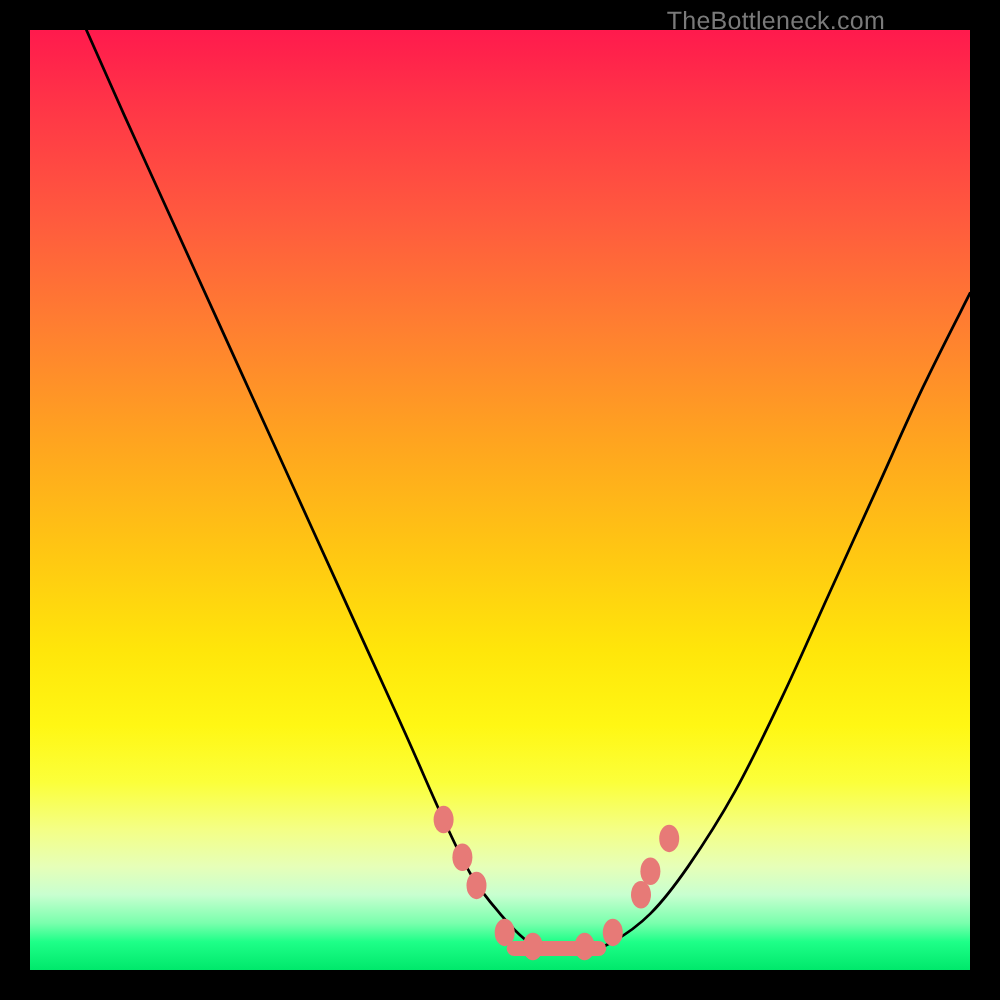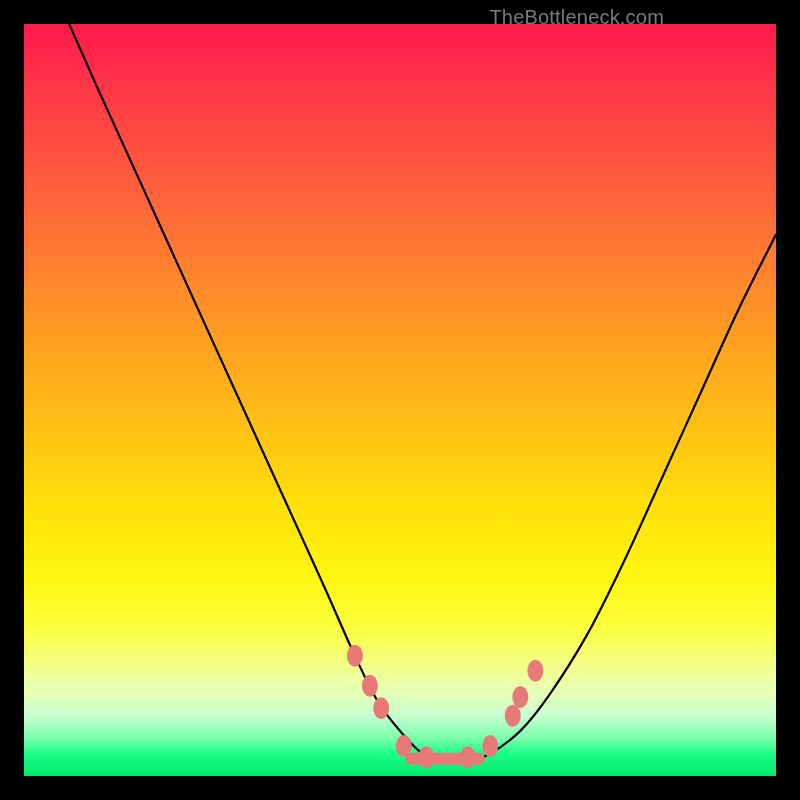--- a/index.html
+++ b/index.html
@@ -9,20 +9,21 @@
     height: 800px;
     overflow: hidden;
     background: #000;
     font-family: Arial, Helvetica, sans-serif;
   }
   .frame {
     position: relative;
     width: 692px;
     height: 800px;
     background: #000;
+    padding-left: 44px;
   }
   .plot-area {
     position: absolute;
     left: 24px;
     top: 24px;
     width: 752px;
     height: 752px;
     background: linear-gradient(to bottom,
       #ff1a4d 0%,
       #ff3547 8%,

